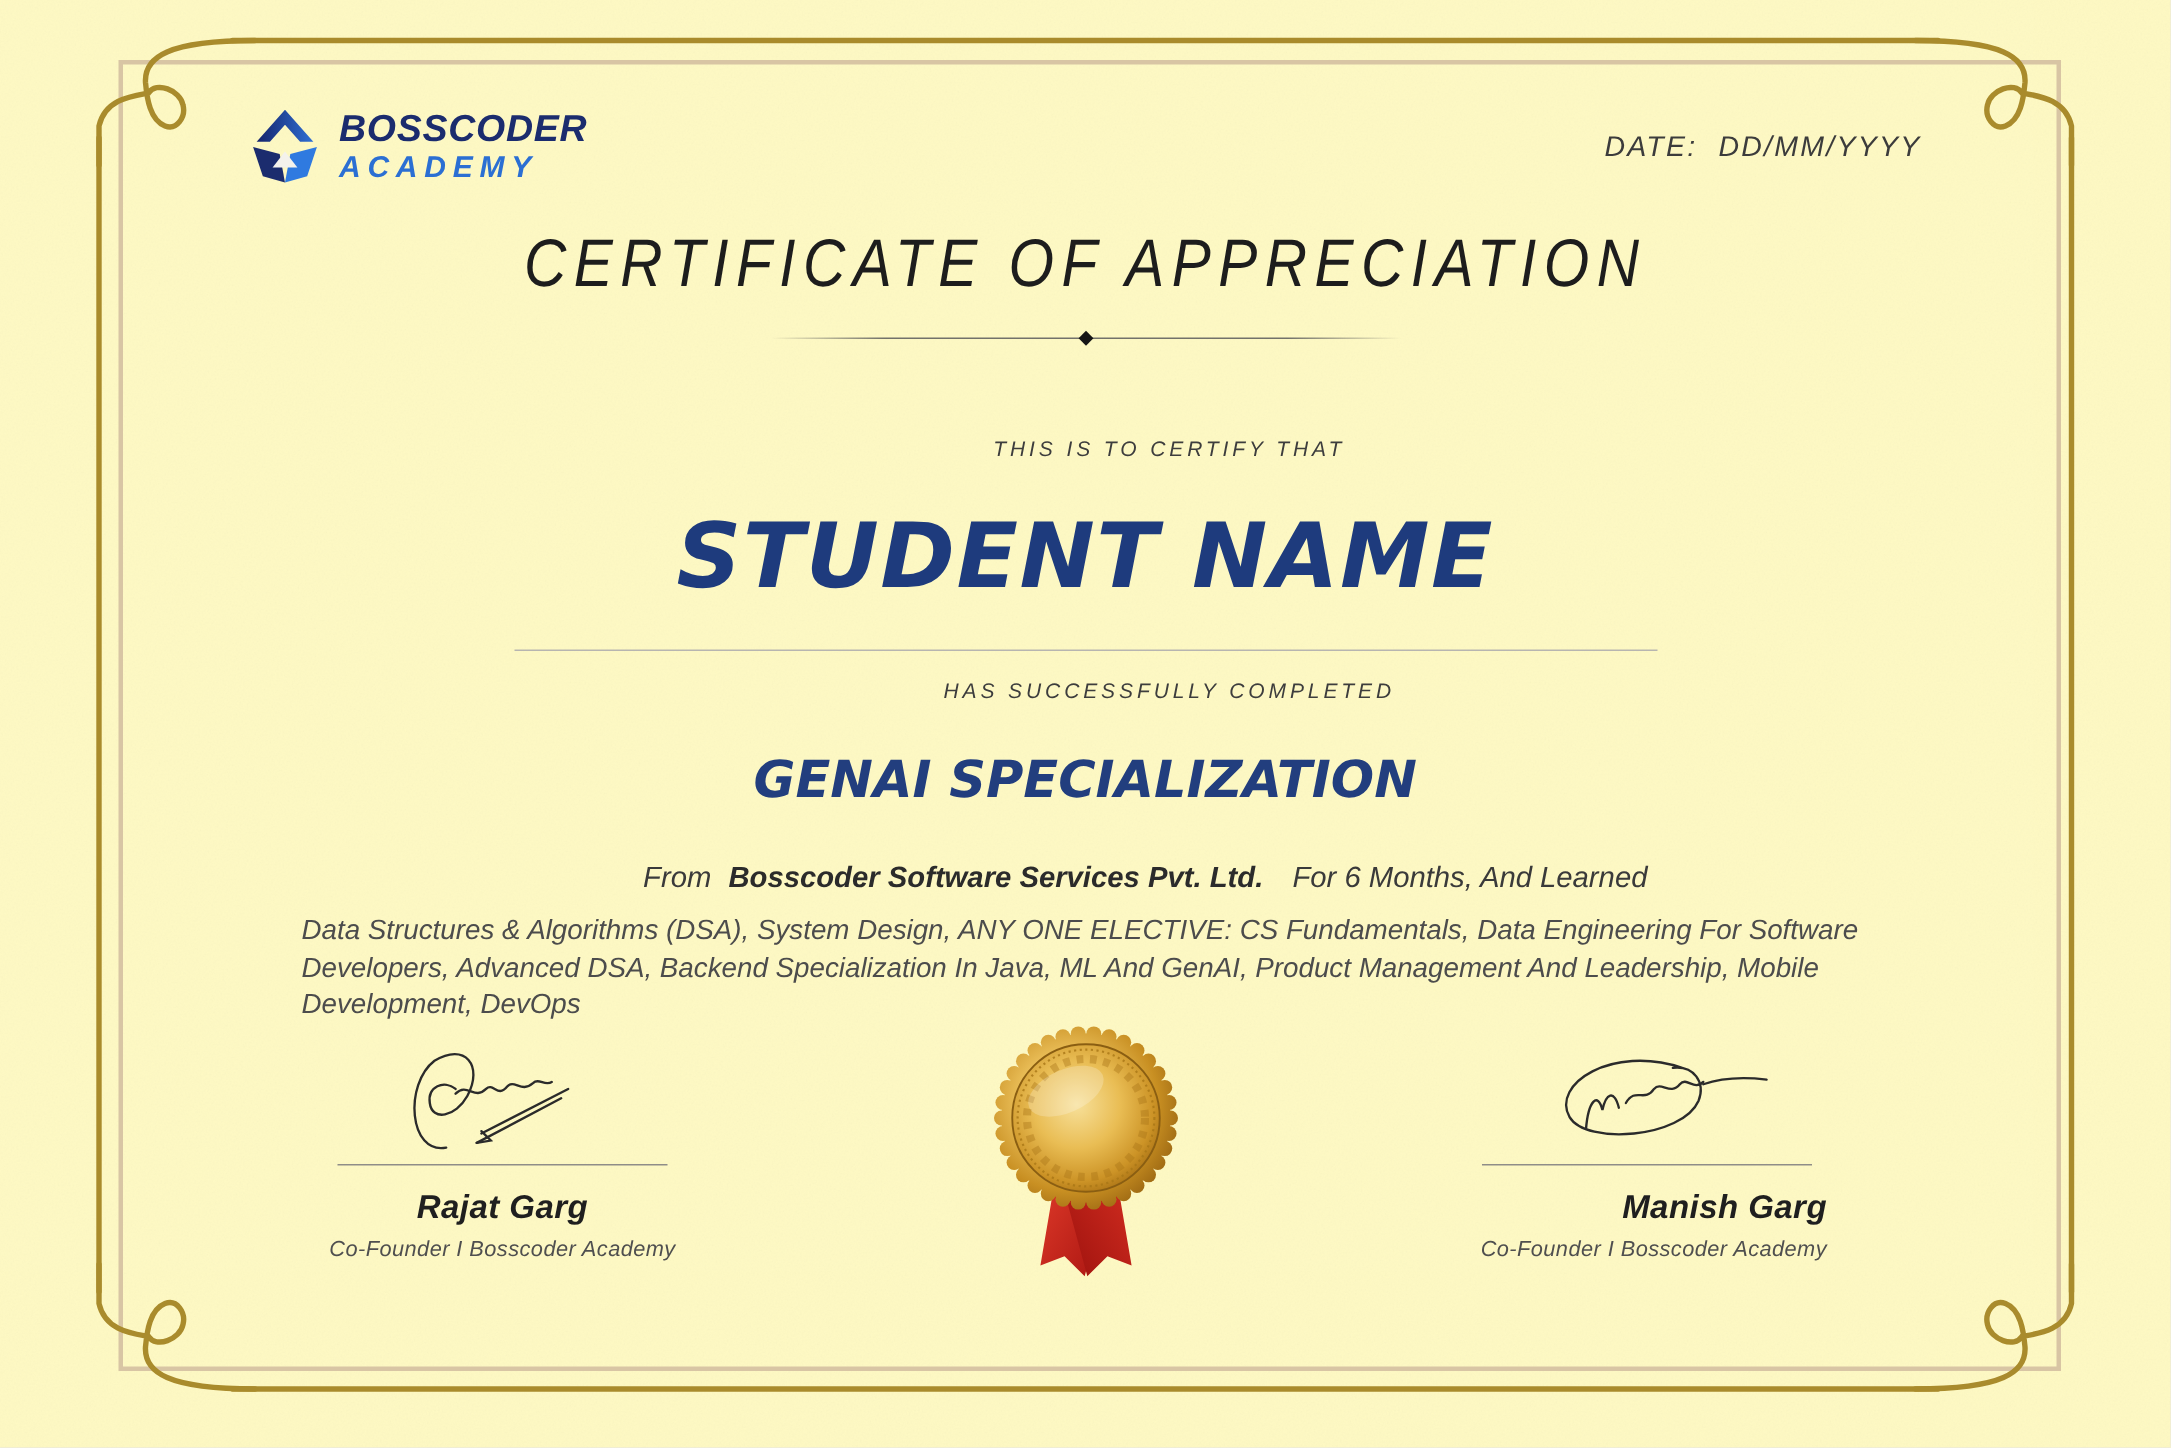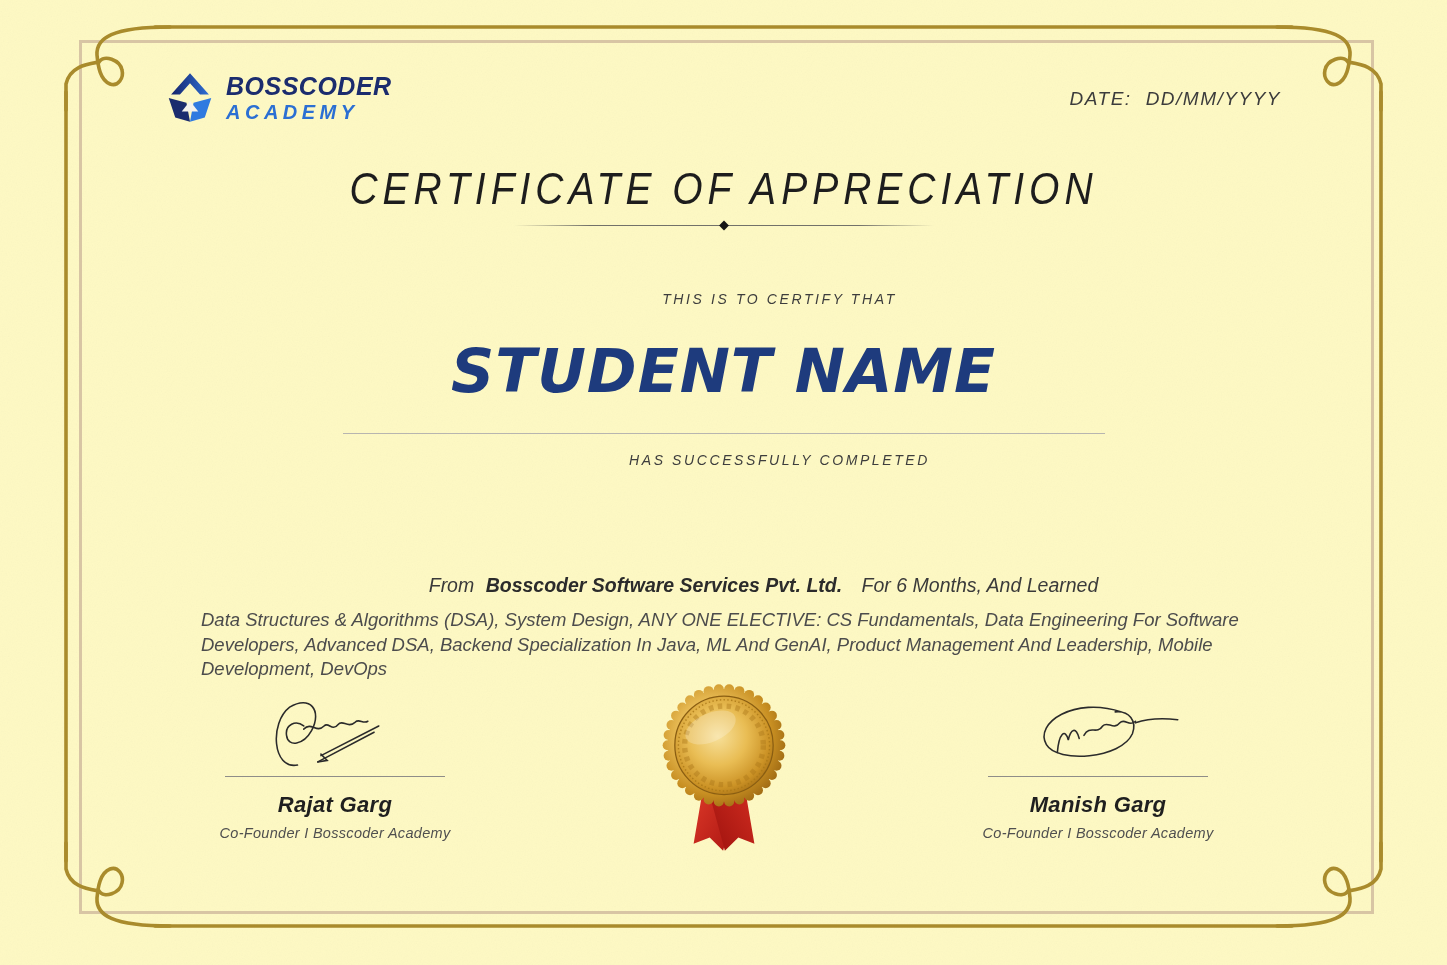--- a/index.html
+++ b/index.html
@@ -17,21 +17,21 @@
   .logo-block{position:absolute;left:166px;top:72px;display:flex;align-items:center;gap:12px;}
   .logo-mark{width:48px;height:52px;}
   .logo-text{display:flex;flex-direction:column;line-height:1.05;}
   .logo-name{font-size:25px;font-weight:bold;color:#1b2c6e;letter-spacing:.5px;}
   .logo-sub{font-size:20px;font-weight:bold;color:#2b6fd3;letter-spacing:4.5px;margin-top:3px;}
   .date-block{position:absolute;top:88px;right:166px;font-size:19px;letter-spacing:1.5px;color:#3c3c3c;}
   .date-block .lbl{margin-right:14px;}
   
   .cert-title{
     position:absolute;top:155px;left:0;width:100%;text-align:center;
-    font-size:39px;font-weight:400;letter-spacing:5px;color:#1d1d1d;margin-top:12px;
+    font-size:39px;font-weight:400;letter-spacing:5px;color:#1d1d1d;
   }
   .cert-title span{display:inline-block;transform:scaleY(1.15);}
   .divider{position:absolute;top:222px;left:50%;transform:translateX(-50%);width:420px;height:8px;}
   .divider .line{position:absolute;top:3px;left:0;width:100%;height:1px;
     background:linear-gradient(to right,rgba(120,120,120,0),rgba(90,90,90,.85) 18%,rgba(90,90,90,.85) 82%,rgba(120,120,120,0));}
   .divider .diamond{position:absolute;top:0;left:50%;width:7px;height:7px;background:#161616;
     transform:translateX(-50%) rotate(45deg);}
   .small-caps{position:absolute;left:12px;width:100%;text-align:center;
     font-size:14px;letter-spacing:2.6px;color:#3d3d3d;padding-left:44px;}
   .certify-line{top:291px;}
@@ -50,21 +50,21 @@
   }
   .from-line{position:absolute;top:574px;left:0;width:100%;text-align:center;
     font-size:19.5px;color:#3a3a3a;padding-left:40px;}
   .from-line .company{font-weight:bold;color:#2b2b2b;margin:0 6px;}
   .from-line .suffix{margin-left:8px;}
   .courses{position:absolute;top:608px;left:50%;transform:translateX(-50%);
     width:1045px;text-align:left;font-size:18.5px;line-height:1.33;color:#4c4c4c;}
   
   .sig-block{position:absolute;top:690px;width:240px;text-align:center;}
   .sig-left{left:215px;}
-  .sig-right{left:978px;}
+  .sig-right{left:978px;text-align:right;}
   .sig-scribble{width:220px;height:86px;display:block;margin:0 auto;}
   .sig-rule{width:220px;height:1px;background:#8f8d88;margin:0 auto;}
   .sig-name{font-size:22px;font-weight:bold;color:#1f1f1f;margin-top:15px;letter-spacing:.3px;}
   .sig-role{font-size:14.5px;color:#4f4f4f;margin-top:7px;letter-spacing:.3px;}
   
   .medal{position:absolute;left:648px;top:672px;width:152px;height:186px;}
 </style>
 </head>
 <body>
 
@@ -120,20 +120,21 @@
   </div>
   <div class="divider">
     <div class="line"></div>
     <div class="diamond"></div>
   </div>
 
   <div class="small-caps certify-line">THIS IS TO CERTIFY THAT</div>
   <div class="student-name">STUDENT NAME</div>
   <div class="name-rule"></div>
   <div class="small-caps completed-line">HAS SUCCESSFULLY COMPLETED</div>
+  <div class="program-name">GENAI SPECIALIZATION</div>
 
   <div class="from-line">
     <span>From</span>
     <span class="company">Bosscoder Software Services Pvt. Ltd.</span>
     <span class="suffix">For 6 Months, And Learned</span>
   </div>
 
   <div class="courses">Data Structures &amp; Algorithms (DSA), System Design, ANY ONE ELECTIVE:  CS Fundamentals, Data Engineering For Software Developers, Advanced DSA, Backend Specialization In Java, ML And GenAI, Product Management And Leadership, Mobile Development, DevOps</div>
 
   <svg class="medal" viewBox="0 0 170 200">

